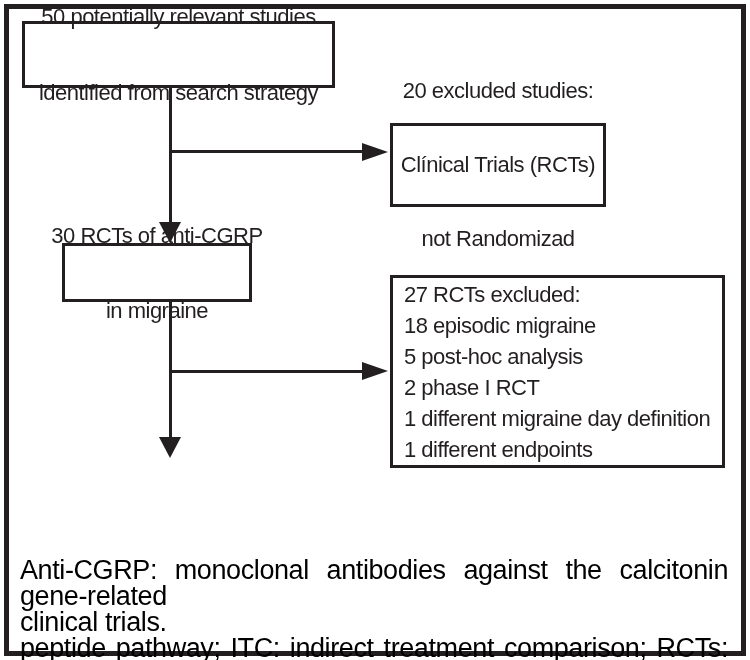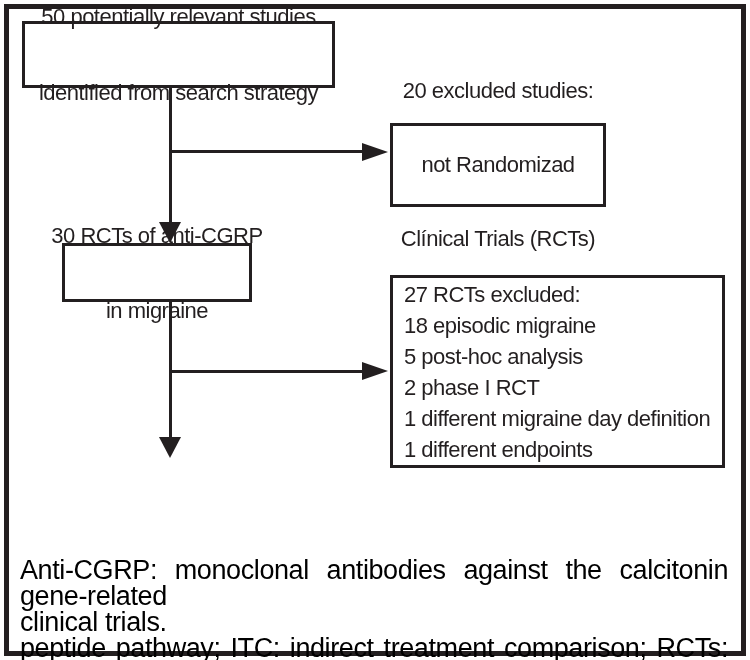--- a/index.html
+++ b/index.html
@@ -87,22 +87,22 @@
   <div class="arrow-right arrow-right-1"></div>
   <div class="arrow-right arrow-right-2"></div>
 
   <div class="fbox centered box-identified">
     <div class="line">50 potentially relevant studies</div>
     <div class="line">identified from search strategy</div>
   </div>
 
   <div class="fbox centered box-excluded20">
     <div class="line">20 excluded studies:</div>
+    <div class="line">Clínical Trials (RCTs)</div>
     <div class="line">not Randomizad</div>
-    <div class="line">Clínical Trials (RCTs)</div>
   </div>
 
   <div class="fbox centered box-rcts30">
     <div class="line">30 RCTs of anti-CGRP</div>
     <div class="line">in migraine</div>
   </div>
 
   <div class="fbox box-excluded27">
     <div class="line">27 RCTs excluded:</div>
     <div class="line">18 episodic migraine</div>

